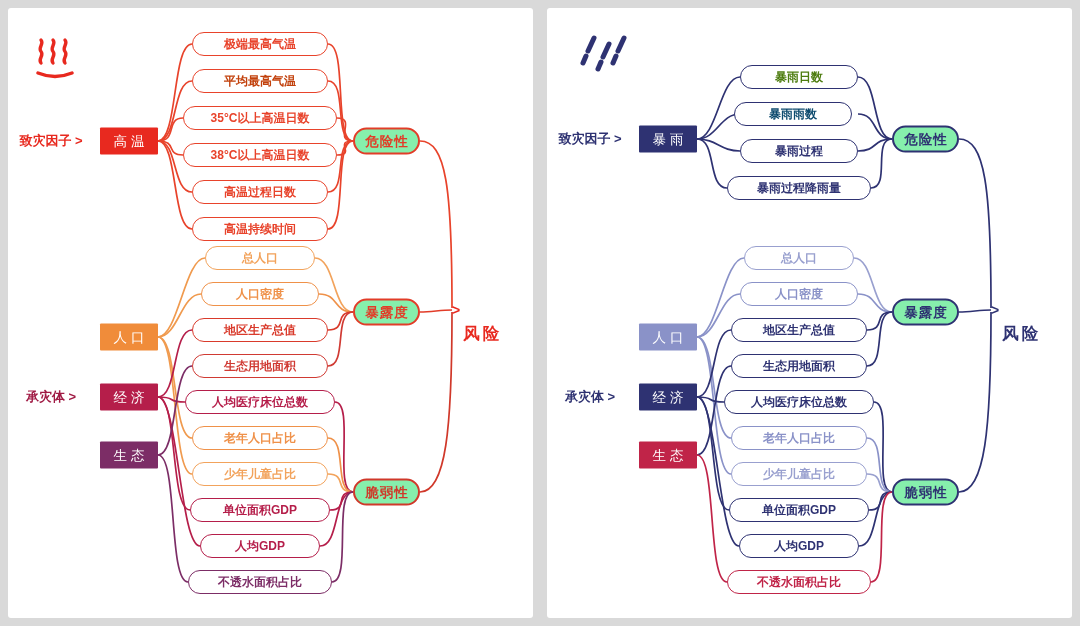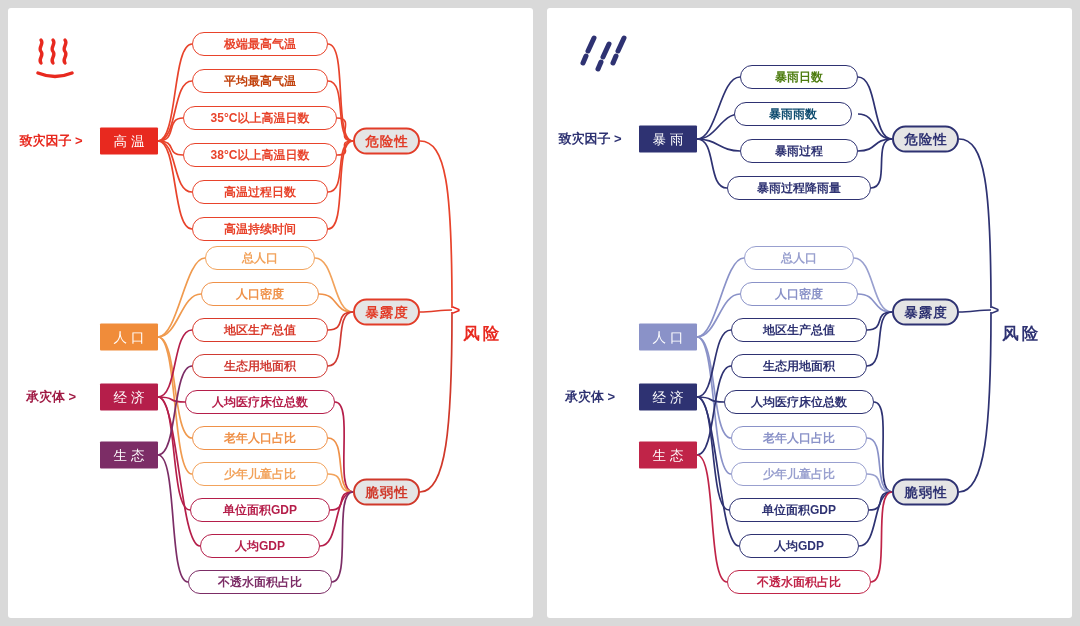--- a/index.html
+++ b/index.html
@@ -18,21 +18,21 @@
   .panel-right { left:547px; }
   svg.wires { position:absolute; left:0; top:0; width:525px; height:610px; }
   .pill {
     position:absolute; height:24px; background:#fff;
     border:1.7px solid; border-radius:13px;
     display:flex; align-items:center; justify-content:center;
     font-size:12px; font-weight:700; white-space:nowrap;
     transform:translateY(-50%);
   }
   .keypill {
-    position:absolute; left:345px; width:67px; height:27px; background:#e5e5e5;
+    position:absolute; left:345px; width:67px; height:27px; background:#86efac;
     border:2.3px solid; border-radius:14px;
     display:flex; align-items:center; justify-content:center;
     font-size:13.5px; font-weight:800; letter-spacing:1px; padding-left:1px;
     transform:translateY(-50%); white-space:nowrap;
   }
   .nodebox {
     position:absolute; left:92px; width:58px; height:27px; border-radius:1px;
     color:#fff; display:flex; align-items:center; justify-content:center;
     font-size:13.5px; font-weight:400; letter-spacing:4px; padding-left:4px;
     transform:translateY(-50%); white-space:nowrap;

